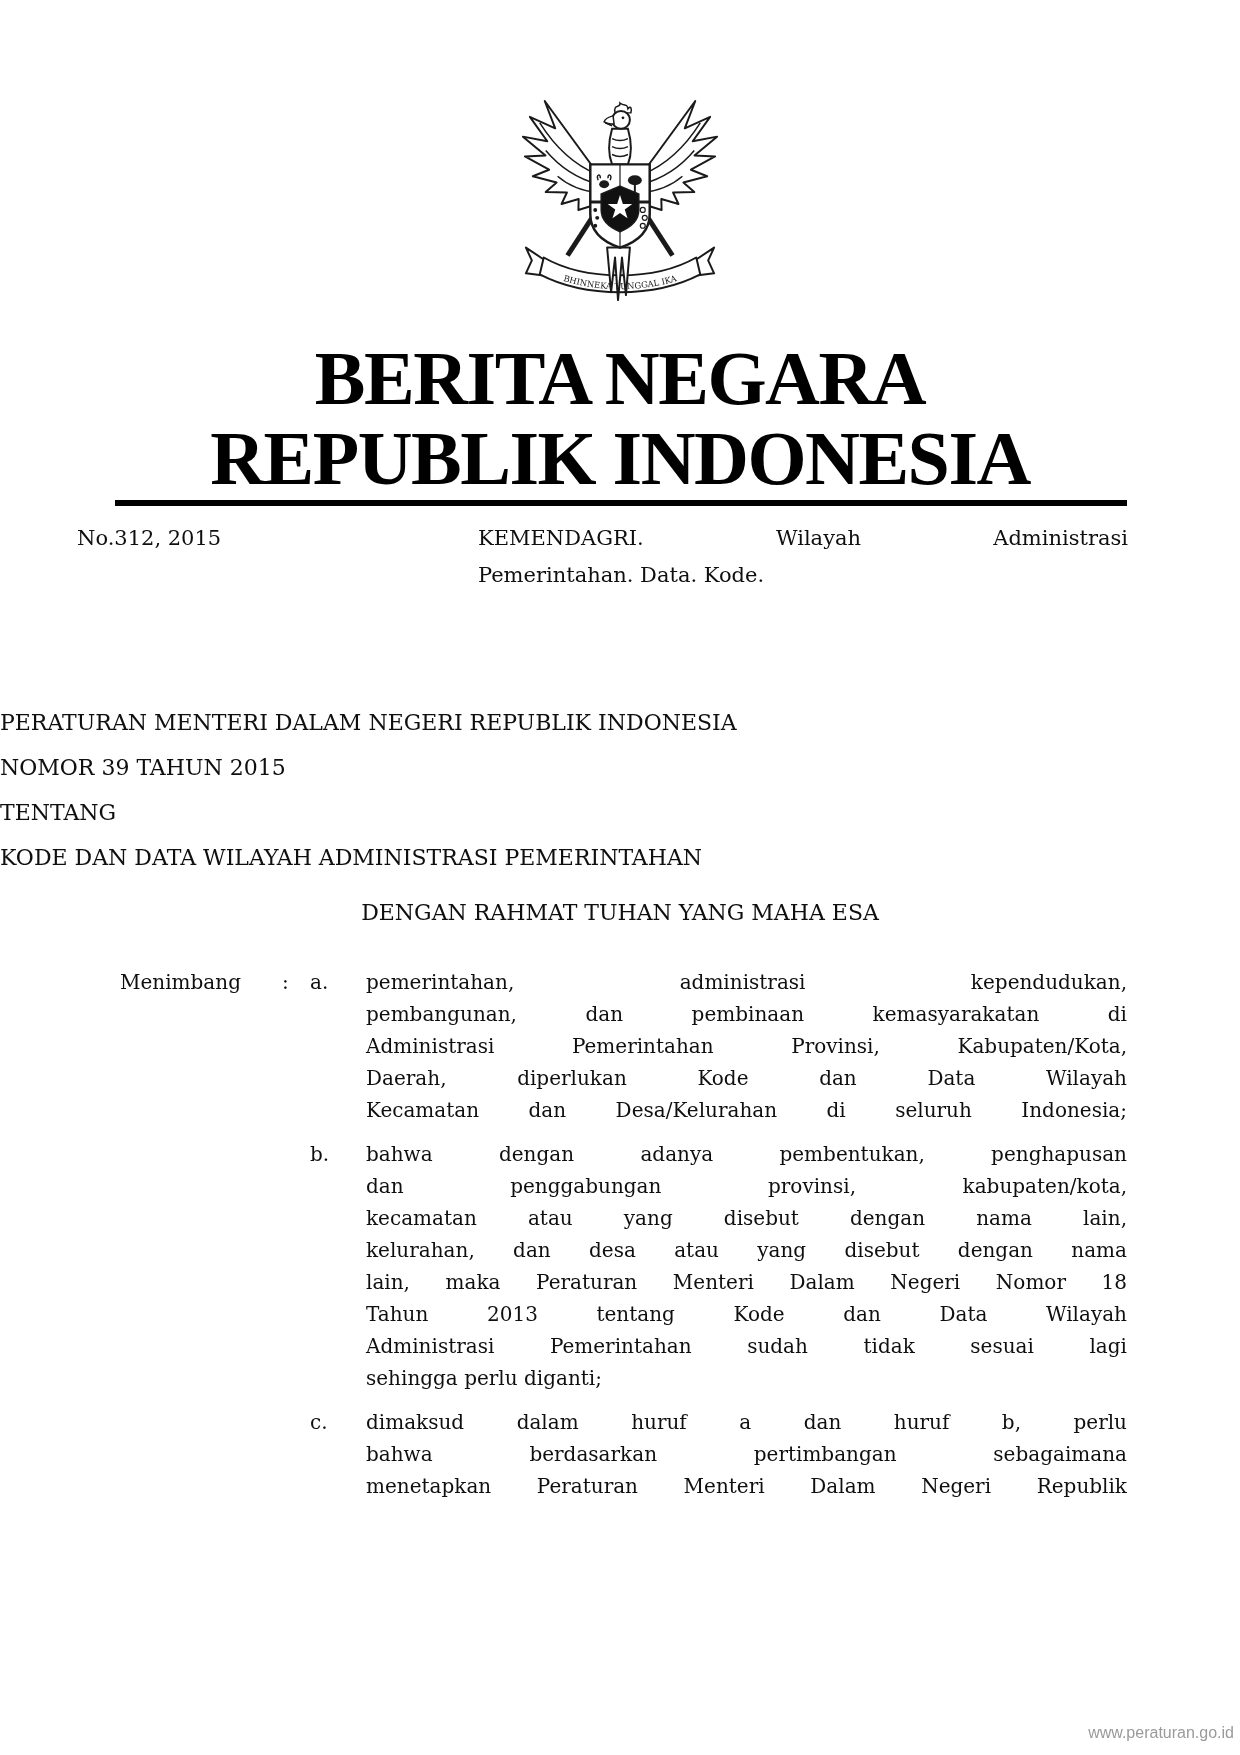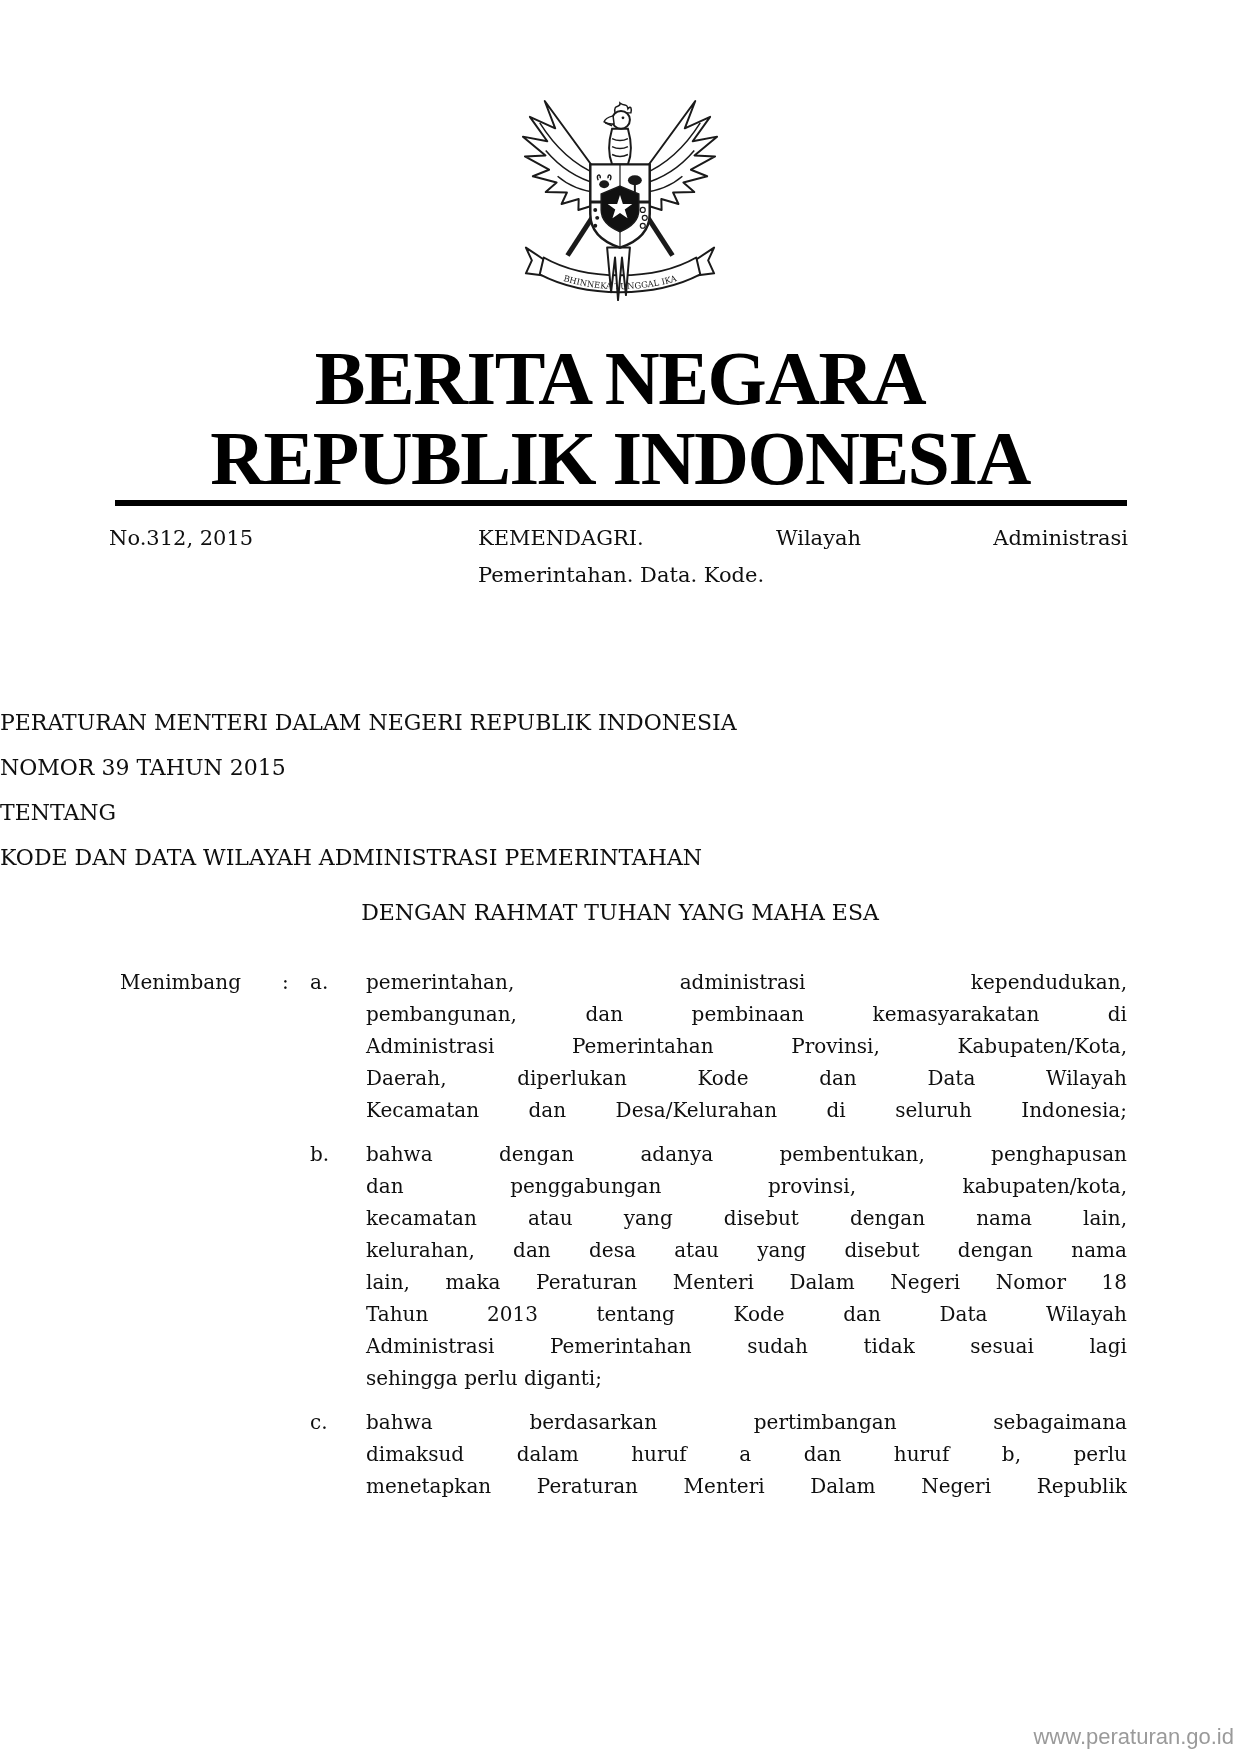--- a/index.html
+++ b/index.html
@@ -24,21 +24,21 @@
     letter-spacing:-1.5px;
     color:#000;
   }
   .rule{
     height:6px;background:#000;
     margin:2px 113px 0 115px;
   }
   
   .gz-head{
     display:flex;
-    margin:14px 112px 0 109px;
+    margin:14px 112px 0 77px;
     font-size:21px;line-height:37px;
   }
   .gz-number{white-space:nowrap;}
   .gz-subject{width:650px;margin-left:auto;}
   .jline{text-align:justify;text-align-last:justify;}
   .jlast{text-align:justify;text-align-last:left;}
   
   .reg-heading{
     margin-top:106px;
     font-size:22px;line-height:45px;
@@ -47,21 +47,21 @@
   .authority{margin-top:20px;text-align:center;font-size:22px;line-height:45px;}
   
   .considerations{margin:31px 113px 0 120px;font-size:20px;line-height:32px;}
   .c-row{display:grid;grid-template-columns:162px 28px 56px 1fr;align-items:start;}
   .c-row + .c-row{margin-top:12px;}
   .c-label,.c-colon,.c-letter{white-space:nowrap;}
   
   .footer-url{
     position:absolute;right:6px;top:1724px;
     font-family:"Liberation Sans", sans-serif;
-    font-size:22px;color:#9a9a9a;
+    font-size:16px;color:#9a9a9a;
   }
   svg .ln{fill:none;stroke:#1a1a1a;stroke-width:1.5;}
 </style>
 </head>
 <body>
 
 <div class="page">
 
   <svg class="emblem" width="208" height="212" viewBox="0 0 210 212" aria-hidden="true">
     <g>
@@ -179,22 +179,22 @@
         <div class="jline">Administrasi Pemerintahan sudah tidak sesuai lagi</div>
         <div class="jlast">sehingga perlu diganti;</div>
       </div>
     </div>
 
     <div class="c-row">
       <div class="c-label"></div>
       <div class="c-colon"></div>
       <div class="c-letter">c.</div>
       <div class="c-text">
+        <div class="jline">dimaksud dalam huruf a dan huruf b, perlu</div>
         <div class="jline">bahwa berdasarkan pertimbangan sebagaimana</div>
-        <div class="jline">dimaksud dalam huruf a dan huruf b, perlu</div>
         <div class="jline">menetapkan Peraturan Menteri Dalam Negeri Republik</div>
       </div>
     </div>
 
   </div>
 
   <div class="footer-url">www.peraturan.go.id</div>
 
 </div>
 

